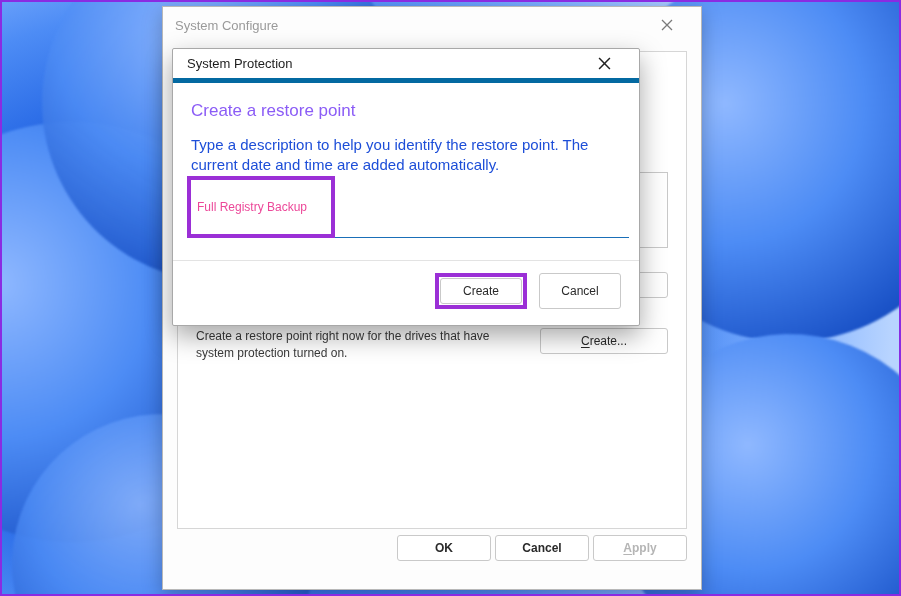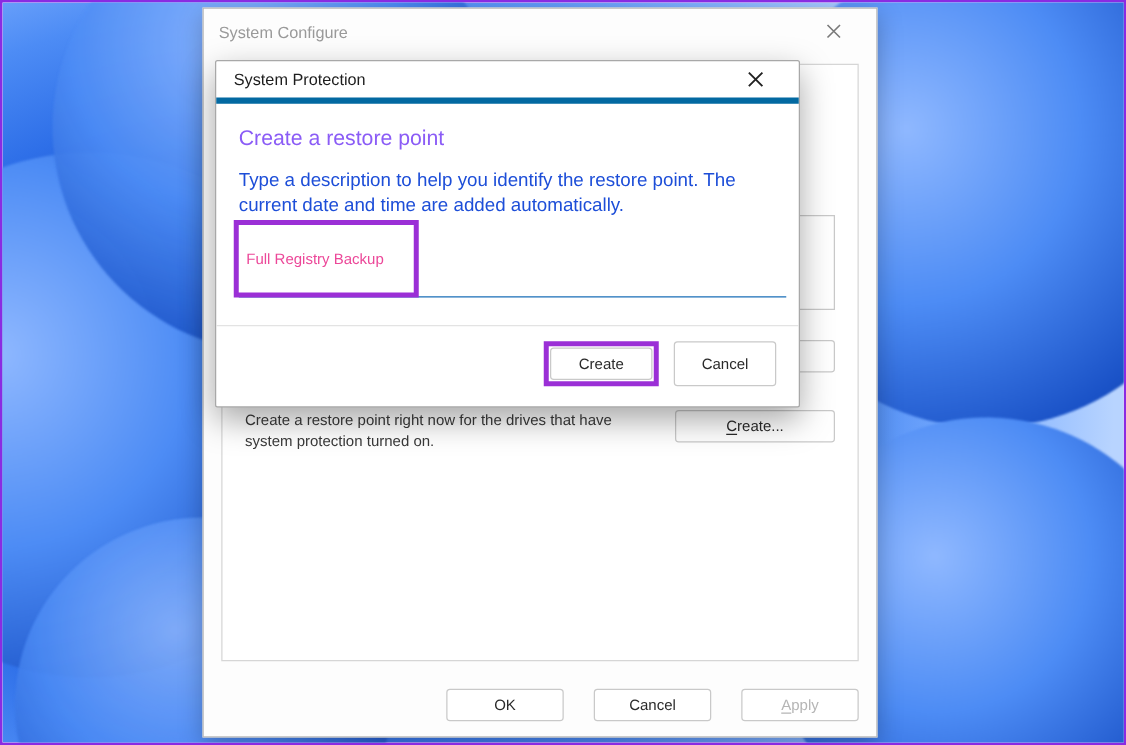--- a/index.html
+++ b/index.html
@@ -116,23 +116,24 @@
       text-align: center;
       cursor: pointer;
       border-radius: 3px;
       color: #2a2a2a;
     }
     .winbtn.disabled { color: #b5b5b5; cursor: default; }
 
     .bottom-buttons {
       position: absolute;
       right: 14px;
-      bottom: 12px;
-      display: flex;
-      gap: 24px;
+      bottom: 28px;
+      display: flex;
+      gap: 4px;
+      font-weight: bold;
     }
     .bottom-buttons .winbtn { width: 94px; }
 
     
     .modal {
       position: absolute;
       left: 170px; top: 46px;
       width: 468px;
       background: #fff;
       border: 1px solid #a8a8a8;

